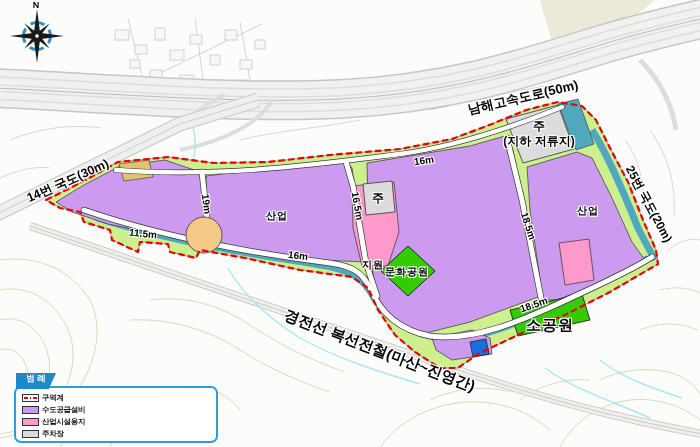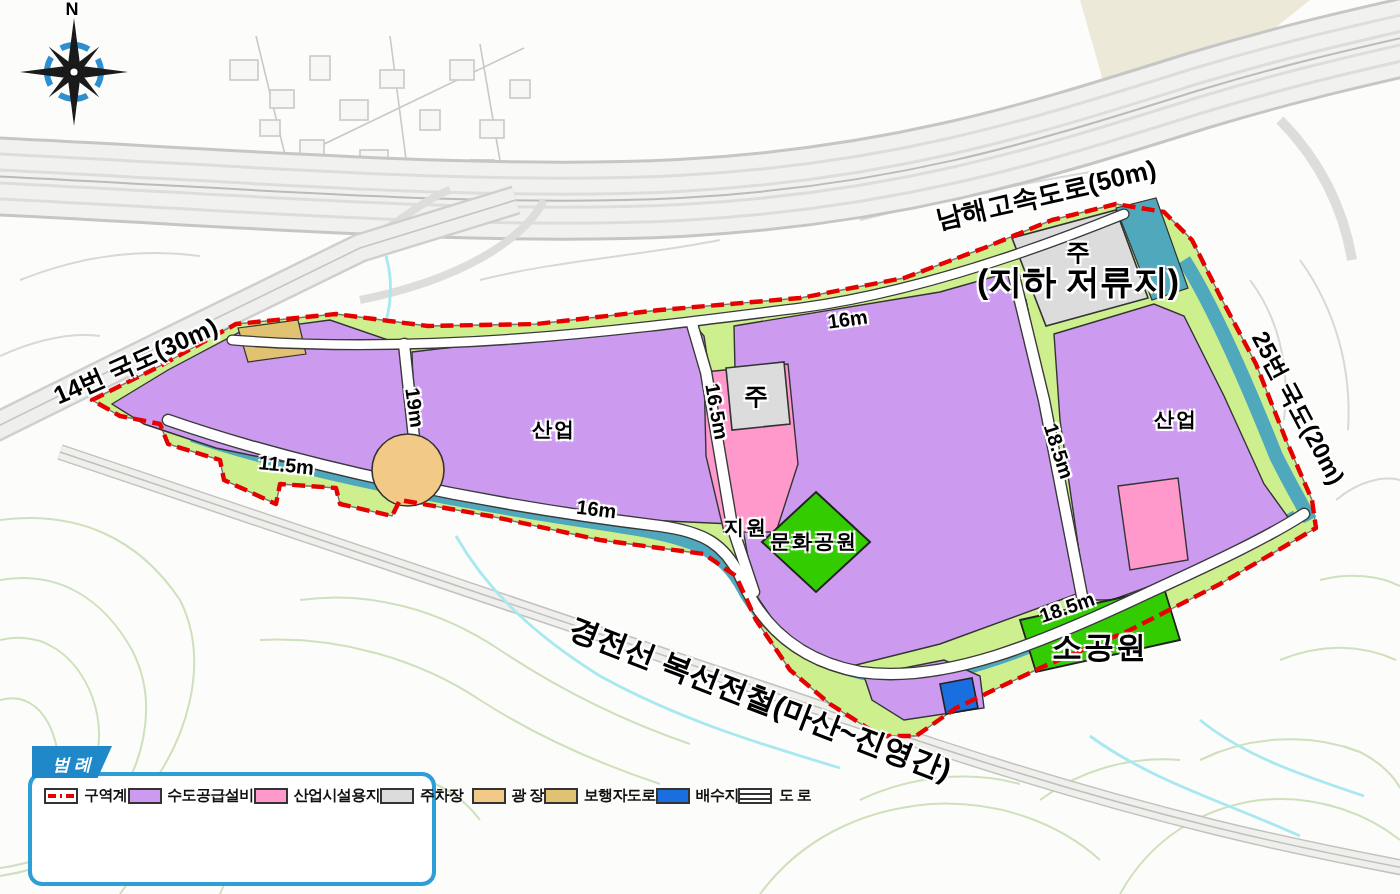--- a/index.html
+++ b/index.html
@@ -6,32 +6,32 @@
   .stage{position:relative;width:700px;height:447px;overflow:hidden;background:#FCFCFA;
          font-family:"Liberation Sans",sans-serif;}
   .stage svg{position:absolute;left:0;top:0;}
   .lbl{position:absolute;transform:translate(-50%,-50%);font-weight:bold;color:#000;
        white-space:nowrap;line-height:1;
        text-shadow:-1px -1px 0 #fff,1px -1px 0 #fff,-1px 1px 0 #fff,1px 1px 0 #fff,0 0 2px #fff;}
   .road-name{font-size:13px;}
   .rail-name{font-size:15px;}
   .parcel-lbl{font-size:10px;letter-spacing:1px;}
   .parcel-sm{font-size:12px;}
-  .sub-lbl{font-size:17px;letter-spacing:0;}
+  .sub-lbl{font-size:12px;letter-spacing:0;}
   .width-lbl{font-size:10px;letter-spacing:0;}
   .north-lbl{font-size:9px;}
   
   .legend{position:absolute;left:14px;top:373px;width:204px;height:70px;}
   .legend-tab{position:absolute;left:2px;top:0;width:40px;height:16px;background:#1E88C8;
-      color:#fff;font-size:8.5px;font-weight:bold;display:flex;align-items:flex-end;justify-content:center;
-      clip-path:polygon(0 0,100% 0,82% 100%,0 100%);z-index:2;font-style:italic;}
+      color:#fff;font-size:8.5px;font-weight:bold;display:flex;align-items:flex-start;justify-content:center;
+      clip-path:polygon(0 0,100% 0,82% 100%,0 100%);z-index:2;}
   .legend-box{position:absolute;left:0;top:13px;right:0;bottom:0;background:rgba(255,255,255,.96);
       border:2px solid #2E9FD6;border-radius:7px;box-sizing:border-box;padding:4px 4px 2px 6px;}
   .legend-grid{display:flex;gap:4px;height:100%;}
-  .legend-col{display:flex;flex-direction:row;justify-content:space-between;flex:1;}
+  .legend-col{display:flex;flex-direction:column;justify-content:space-between;flex:1;}
   .legend-row{display:flex;align-items:center;gap:3px;height:11px;}
   .sw{width:17px;height:8px;border:1px solid #333;box-sizing:border-box;flex:0 0 17px;position:relative;background:#fff;}
   .sw-boundary{background:#fff;}
   .sw-boundary .sw-line{position:absolute;left:1px;right:1px;top:2px;height:2px;
       background:repeating-linear-gradient(90deg,#E60000 0 4px,#fff 4px 6px,#E60000 6px 7px,#fff 7px 9px);}
   .sw-road{background:linear-gradient(#fff 0 1.5px,#333 1.5px 2.5px,#fff 2.5px 4px,#333 4px 5px,#fff 5px 6.5px);}
   .legend-label{font-size:7.5px;font-weight:bold;color:#111;letter-spacing:-0.3px;white-space:nowrap;}
 </style>
 </head>
 <body>
@@ -223,35 +223,17 @@
         </div>
         <div class="legend-row">
           <span class="sw" style="background-color: rgb(255, 153, 204);"></span>
           <span class="legend-label">산업시설용지</span>
         </div>
         <div class="legend-row">
           <span class="sw" style="background-color: rgb(220, 220, 220);"></span>
           <span class="legend-label">주차장</span>
         </div>
       </div>
-      <div class="legend-col">
-        <div class="legend-row">
-          <span class="sw" style="background-color: rgb(243, 201, 136);"></span>
-          <span class="legend-label">광 장</span>
-        </div>
-        <div class="legend-row">
-          <span class="sw" style="background-color: rgb(224, 194, 114);"></span>
-          <span class="legend-label">보행자도로</span>
-        </div>
-        <div class="legend-row">
-          <span class="sw" style="background-color: rgb(26, 111, 224);"></span>
-          <span class="legend-label">배수지</span>
-        </div>
-        <div class="legend-row">
-          <span class="sw sw-road"></span>
-          <span class="legend-label">도 로</span>
-        </div>
-      </div>
     </div>
   </div>
 </div>
 
 </div>
 
 </body></html>

